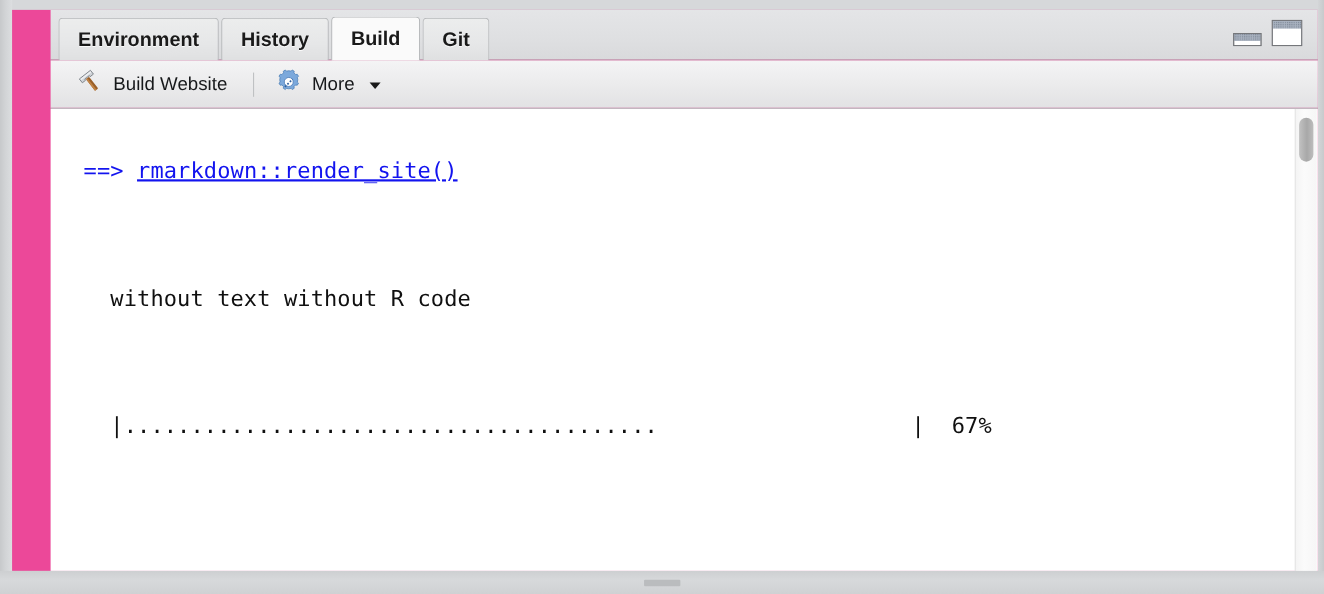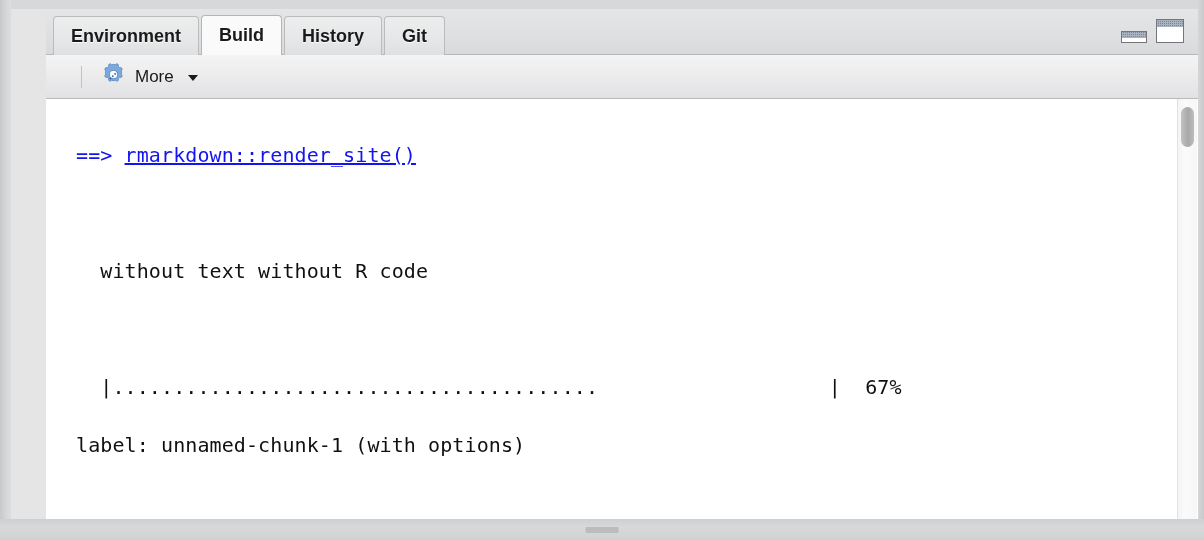--- a/index.html
+++ b/index.html
@@ -43,21 +43,21 @@
     background: #d6d8da;
   }
 
   
   #pane {
     position: absolute;
     left: 11px;
     top: 9px;
     width: 1187px;
     height: 510px;
-    background: #e5e5e5;
+    background: #ec4899;
     box-sizing: border-box;
     padding-left: 35px;
   }
 
   
   .tabbar {
     position: relative;
     height: 46px;
     background: linear-gradient(to bottom, #e4e5e7 0%, #dfe0e2 55%, #d9dadc 100%);
     border-bottom: 1px solid #b6b8ba;
@@ -229,25 +229,25 @@
   <div class="chrome-left"></div>
   <div class="chrome-right"></div>
 
   <div id="pane">
 
     <div class="tabbar">
       <div class="tabs">
         <div class="tab">
           <span>Environment</span>
         </div>
+        <div class="tab">
+          <span>History</span>
+        </div>
         <div class="tab active">
           <span>Build</span>
-        </div>
-        <div class="tab">
-          <span>History</span>
         </div>
         <div class="tab">
           <span>Git</span>
         </div>
       </div>
 
       <div class="pane-controls">
         <span class="icon-min">
           <svg width="26" height="15" viewBox="0 0 26 15">
             <rect x="0.5" y="3.5" width="25" height="11" fill="#ffffff" stroke="#7f8184"></rect>
@@ -273,20 +273,33 @@
               </pattern>
             </defs>
             <rect x="0.5" y="0.5" width="27" height="23" fill="none" stroke="#74767a"></rect>
           </svg>
         </span>
       </div>
     </div>
 
     <div class="toolbar">
 
+      <div class="tb-btn">
+        <span>
+          <svg width="24" height="24" viewBox="0 0 24 24">
+            <g transform="rotate(-38 12 12)">
+              <rect x="10.2" y="8" width="3.6" height="13.5" rx="0.8" fill="#9a5f28"></rect>
+              <rect x="10.2" y="8" width="1.7" height="13.5" rx="0.8" fill="#c08244"></rect>
+              <path d="M5.6 4.2 L18.4 4.2 L18.4 8.6 L14.6 8.6 L14.6 7.4 L9.4 7.4 L9.4 8.6 L5.6 8.6 Z" fill="#cfd3d8" stroke="#7d8288" stroke-width="0.8" stroke-linejoin="round"></path>
+              <path d="M6.2 4.8 L17.8 4.8 L17.8 6.2 L6.2 6.2 Z" fill="#eef0f2"></path>
+            </g>
+          </svg>
+        </span>
+        <span class="tb-label">Build Website</span>
+      </div>
 
       <div class="tb-sep"></div>
 
       <div class="tb-btn">
         <span>
           <svg width="25" height="25" viewBox="0 0 25 25">
             <path d="M12.5 2.3 l2.2 0.4 0.9 -1.1 1.9 1.2 -0.3 1.4 1.6 1.6 1.4 -0.3 1.2 1.9 -1.1 0.9 0.4 2.2 -0.4 2.2 1.1 0.9 -1.2 1.9 -1.4 -0.3 -1.6 1.6 0.3 1.4 -1.9 1.2 -0.9 -1.1 -2.2 0.4 -2.2 -0.4 -0.9 1.1 -1.9 -1.2 0.3 -1.4 -1.6 -1.6 -1.4 0.3 -1.2 -1.9 1.1 -0.9 -0.4 -2.2 0.4 -2.2 -1.1 -0.9 1.2 -1.9 1.4 0.3 1.6 -1.6 -0.3 -1.4 1.9 -1.2 0.9 1.1 z" fill="#7ca9dc" stroke="#4d7fb8" stroke-width="0.7"></path>
             <circle cx="12.5" cy="12.5" r="4.1" fill="#ffffff" stroke="#5b87bd" stroke-width="0.9"></circle>
             <path d="M9 17 L16 10" stroke="#2f5f9c" stroke-width="1.6" stroke-dasharray="1.6 1.6"></path>
           </svg>
@@ -296,21 +309,20 @@
       </div>
     </div>
 
     <div class="console-wrap">
       <div class="console">
 <span class="line cmd"><span>==&gt; </span><span class="u">rmarkdown::render_site()</span></span>
 <span class="line blank"></span>
 <span class="line">  without text without R code</span>
 <span class="line blank"></span>
 <span class="line">  |........................................                   |  67%</span>
-<span class="line">label: unnamed-chunk-1 (with options)</span>
 
 
 
 
 
       </div>
 
       <div class="vscroll">
         <div class="vthumb"></div>
       </div>

